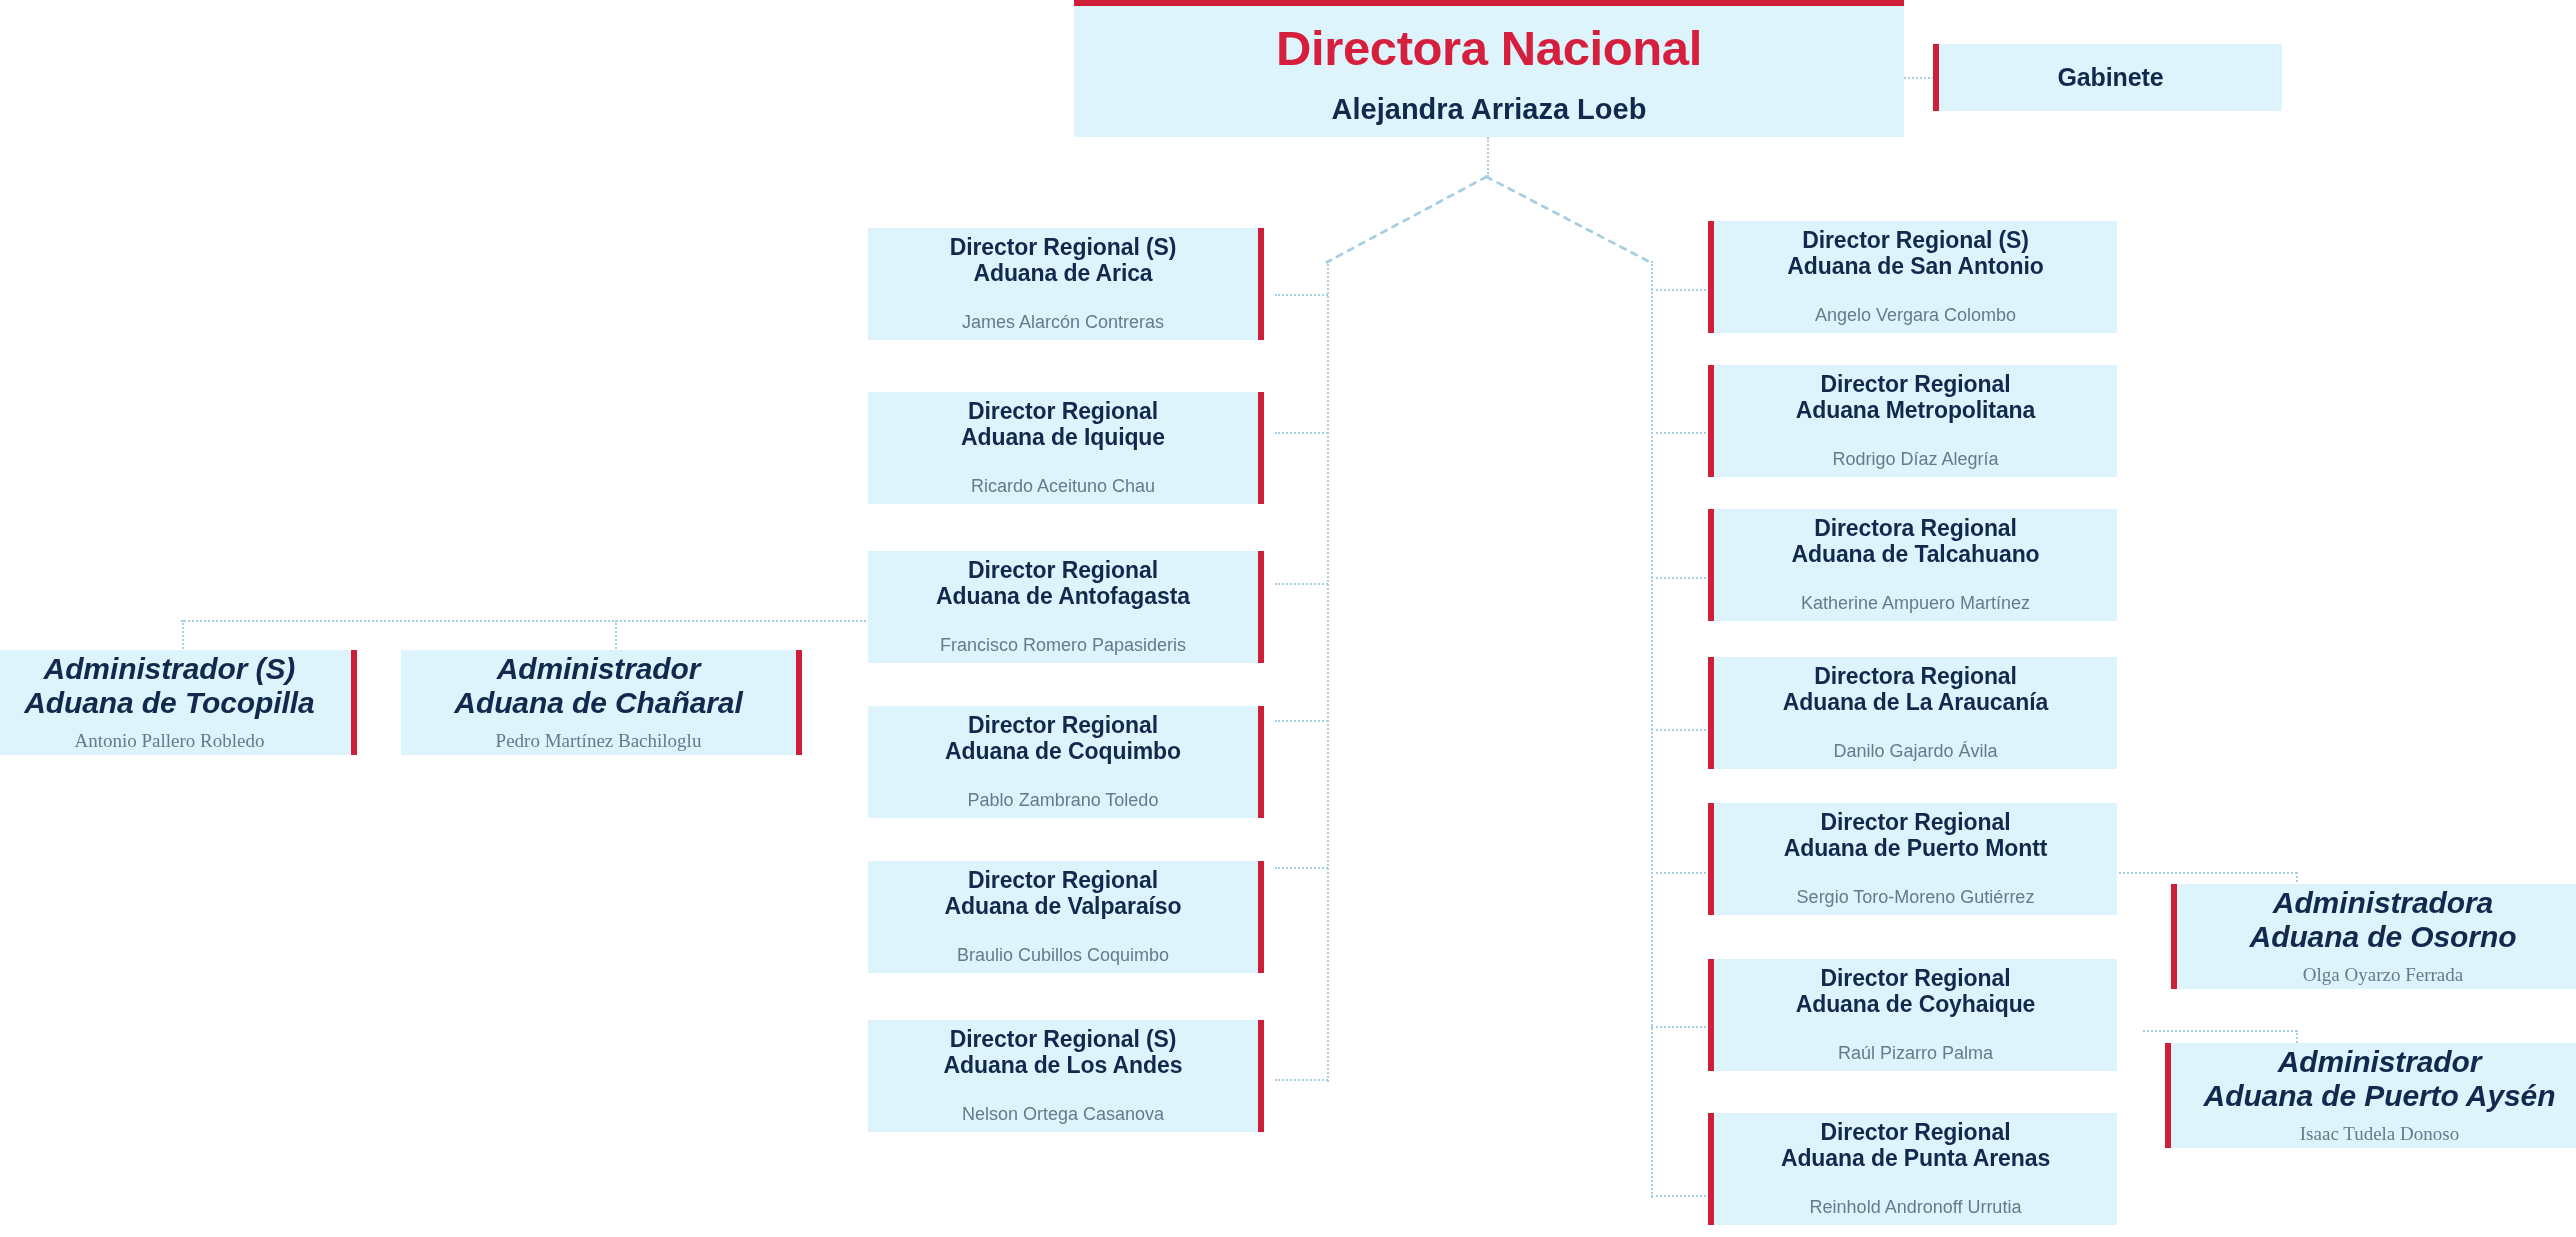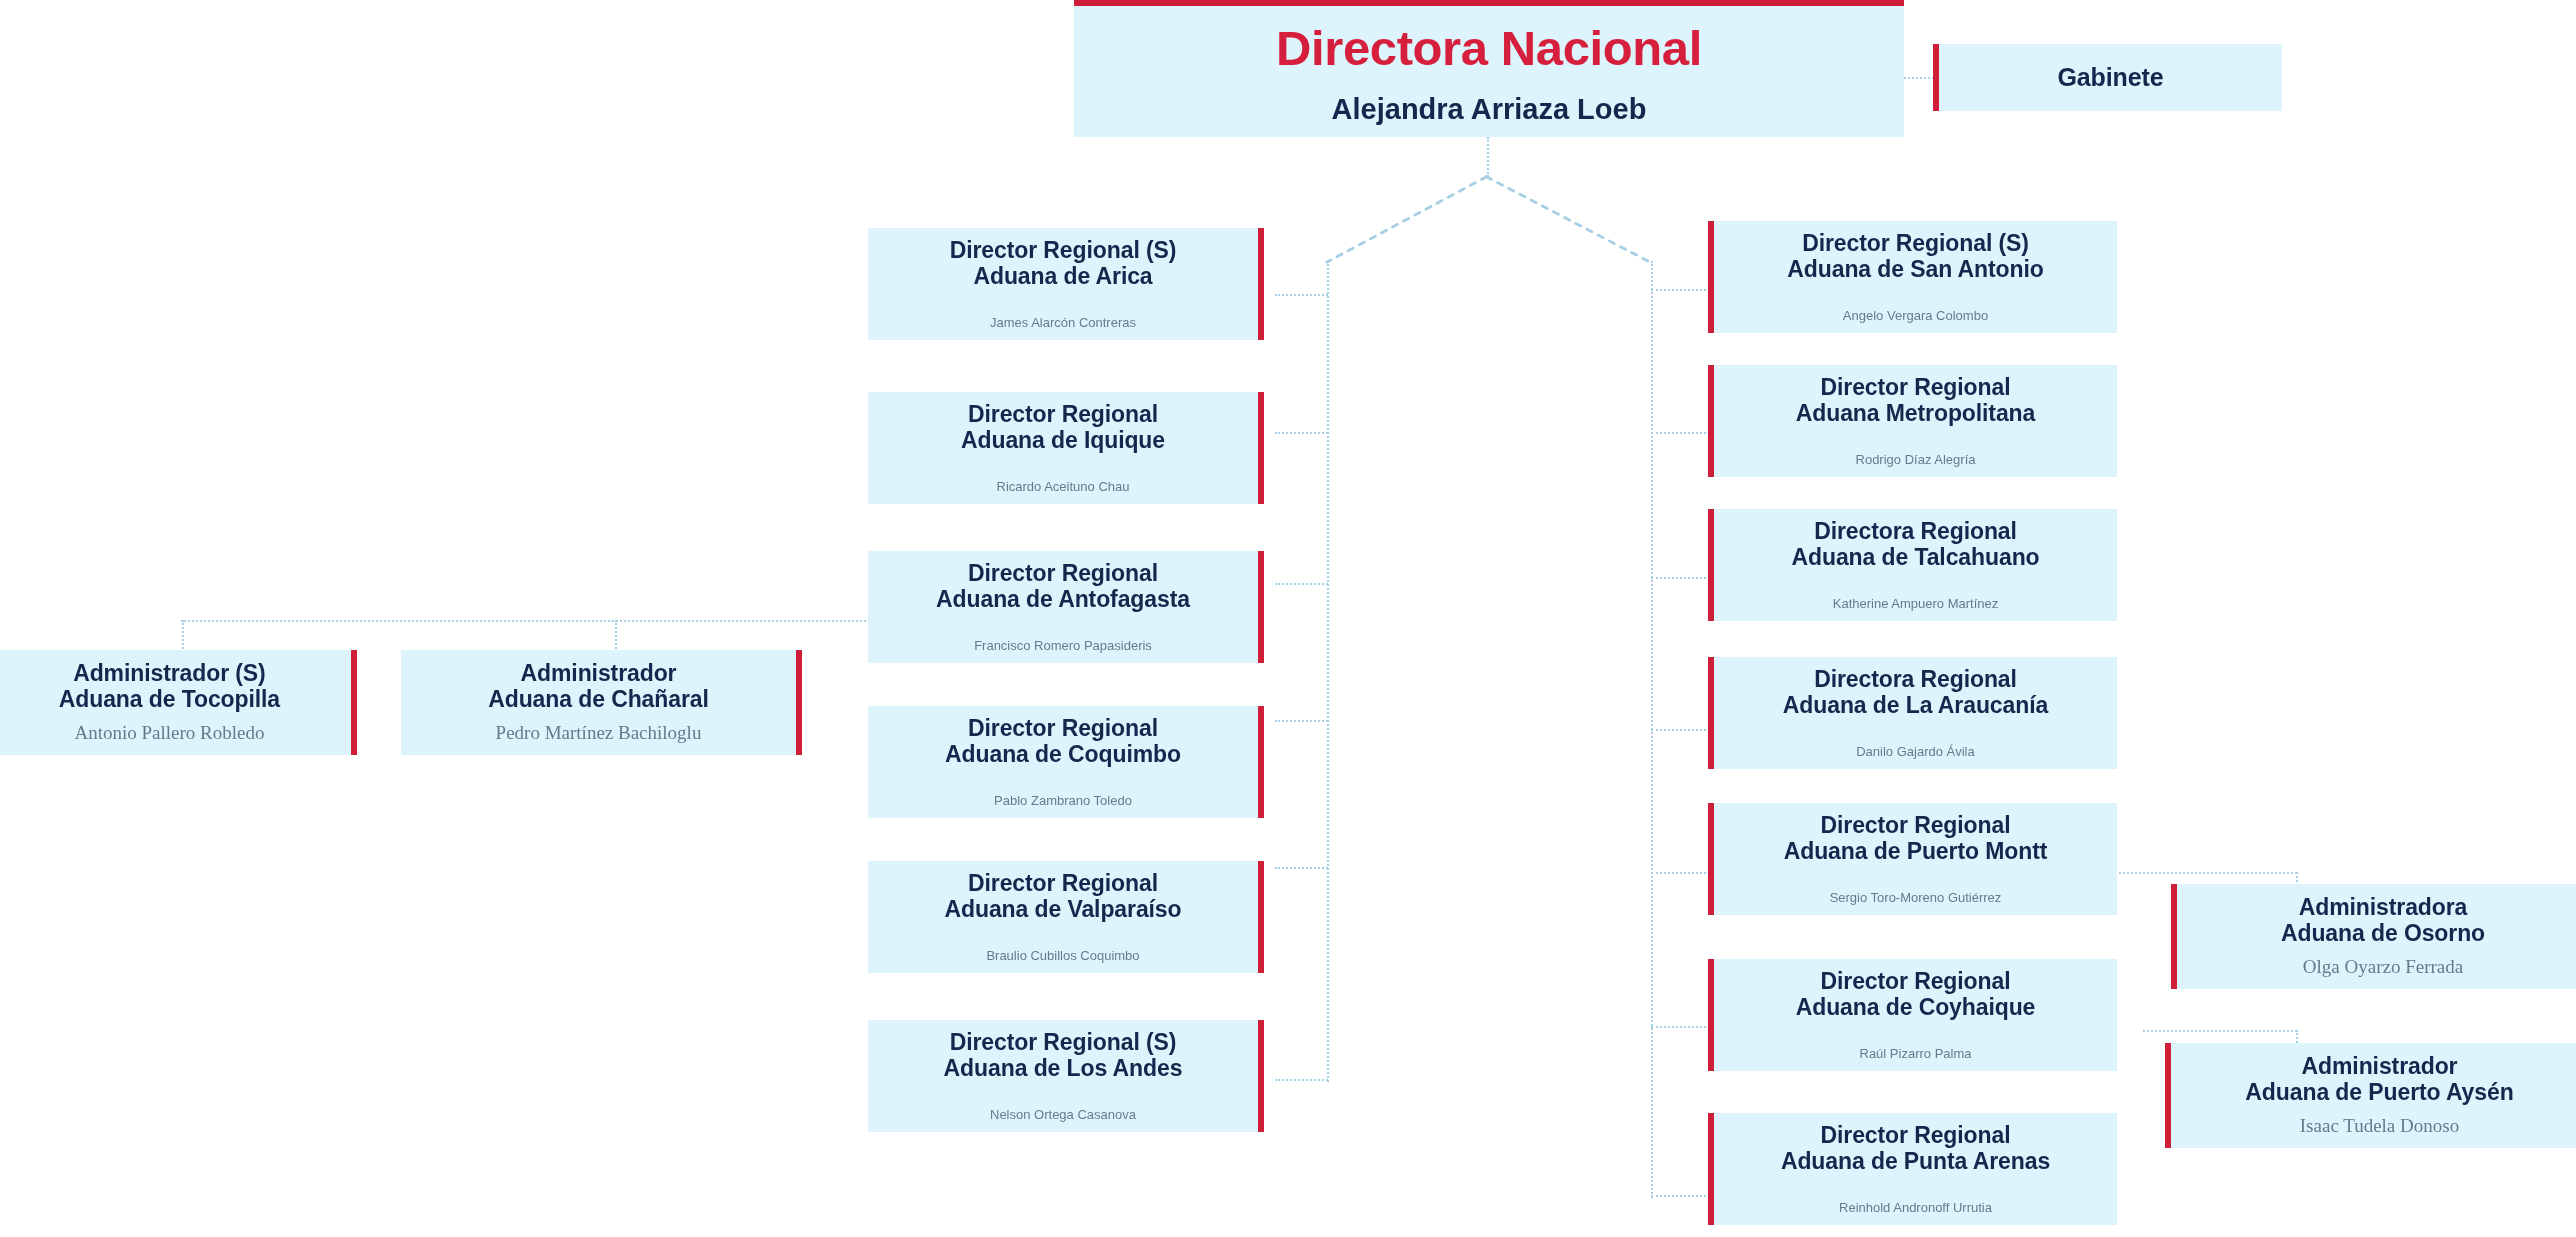--- a/index.html
+++ b/index.html
@@ -59,23 +59,23 @@
 
   
   #gabinete-card {
     left:1933px; top:44px; width:349px; height:67px;
     justify-content:center;
   }
   #gabinete-card .role { font-size:25px; }
 
   
   .col-card .role { font-size:23px; }
-  .col-card .person { font-size:13px; margin-top:26px; }
-
-  .side-card .role { font-size:23px; }
+  .col-card .person { font-size:18px; margin-top:26px; }
+
+  .side-card .role { font-size:30px;font-style:italic; }
   .side-card .person { font-size:19px; margin-top:9.8px;font-family:Liberation Serif, serif; }
 
   
   .hline { position:absolute; height:0; border-top:2.8px dotted #a6cfe3; }
   .vline { position:absolute; width:0; border-left:2.8px dotted #a6cfe3; }
   .diag  { position:absolute; }
   .diag svg { display:block; overflow:visible; }
 </style>
 </head>
 <body>

